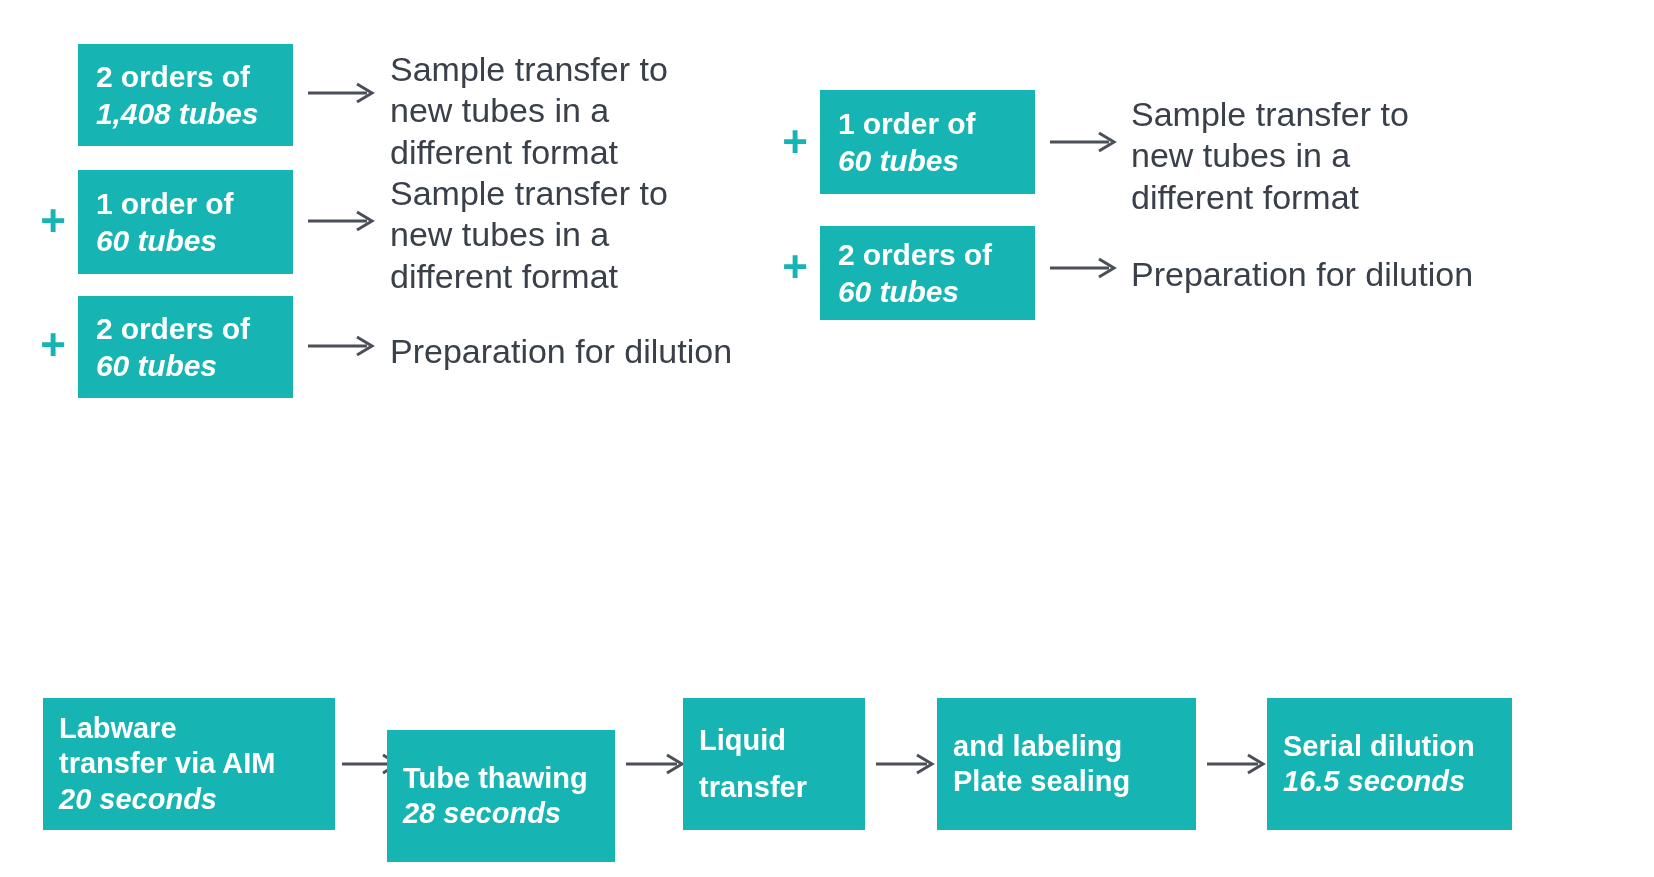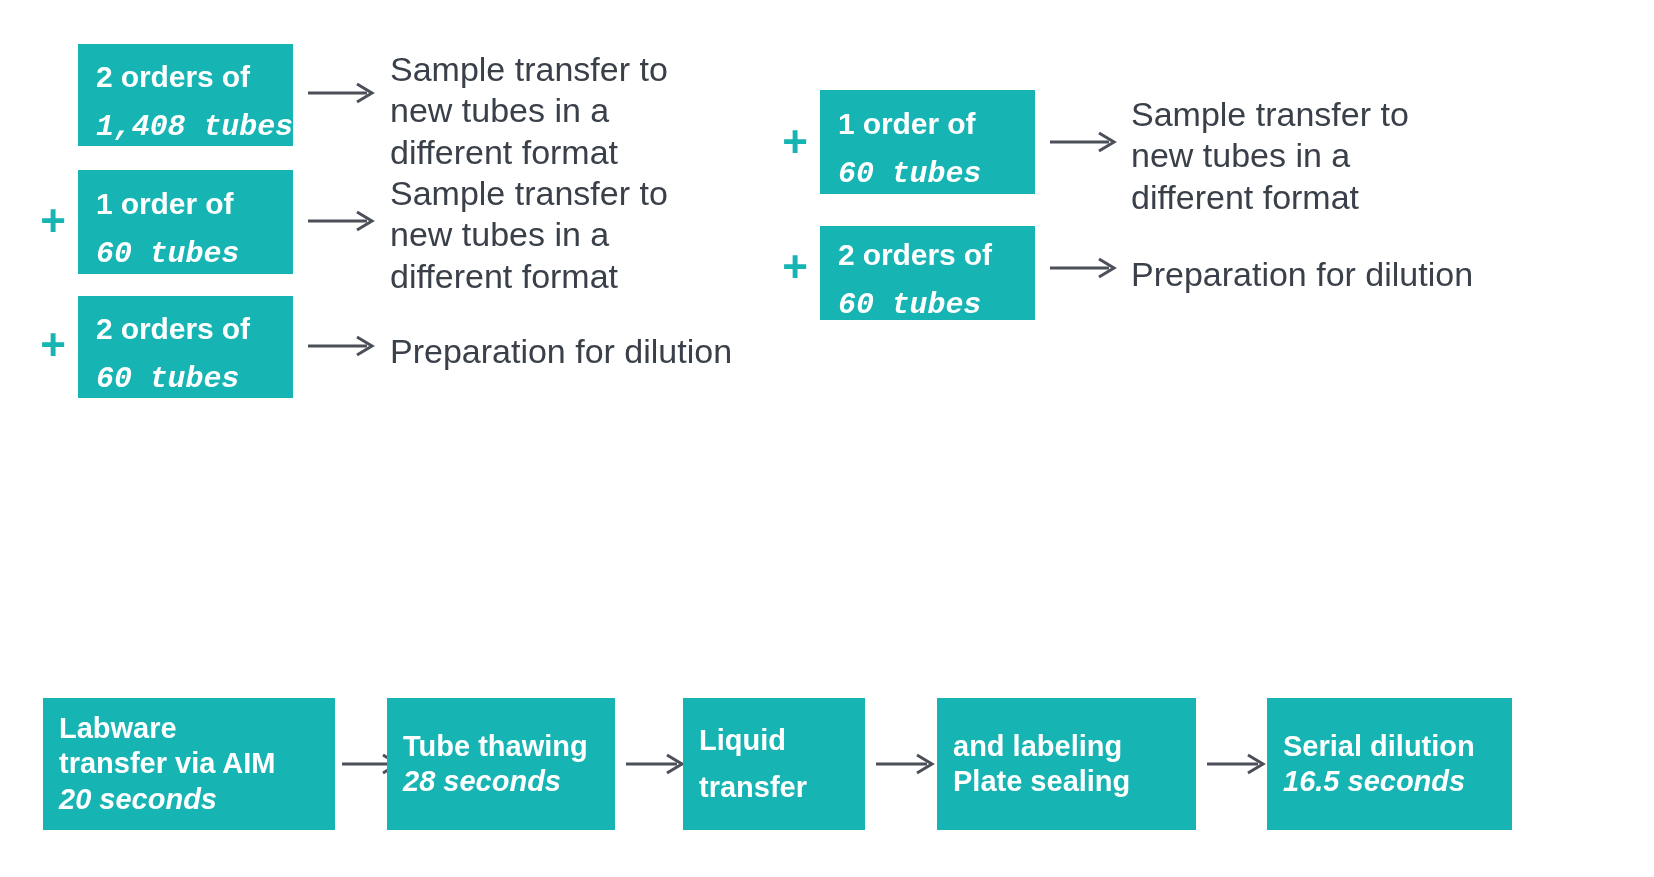--- a/index.html
+++ b/index.html
@@ -25,23 +25,22 @@
     justify-content:center;
     padding:6px 16px 6px 18px;
   }
   .tbox .ln{
     display:block;
     font-size:30px;
     line-height:1.24;
     font-weight:700;
     letter-spacing:-0.1px;
     white-space:nowrap;
-    margin-top:14px;
-  }
-  .tbox .ln.em{ font-style:italic;font-family:Liberation Mono, monospace; }
+  }
+  .tbox .ln.em{ font-style:italic; }
 
   
   .plus{
     position:absolute;
     color:#17b4b4;
     font-size:44px;
     line-height:1;
     font-weight:700;
     width:34px;height:34px;
     display:flex;align-items:center;justify-content:center;
@@ -173,21 +172,21 @@
     <span class="ln">transfer via AIM</span>
     <span class="ln em">20 seconds</span>
   </div>
   <div class="arrow" style="left:341px;top:752px;">
     <svg width="64" height="24" viewBox="0 0 64 24">
       <line x1="1" y1="12" x2="52" y2="12" stroke="#4a4f58" stroke-width="3"></line>
       <polyline points="42,3 57,12 42,21" fill="none" stroke="#4a4f58" stroke-width="3"></polyline>
     </svg>
   </div>
 
-  <div class="chain-box" style="left:387px;width:228px;">
+  <div class="chain-box" style="left:387px;width:228px;margin-top:32px;">
     <span class="ln">Tube thawing</span>
     <span class="ln em">28 seconds</span>
   </div>
   <div class="arrow" style="left:625px;top:752px;">
     <svg width="64" height="24" viewBox="0 0 64 24">
       <line x1="1" y1="12" x2="52" y2="12" stroke="#4a4f58" stroke-width="3"></line>
       <polyline points="42,3 57,12 42,21" fill="none" stroke="#4a4f58" stroke-width="3"></polyline>
     </svg>
   </div>
 

